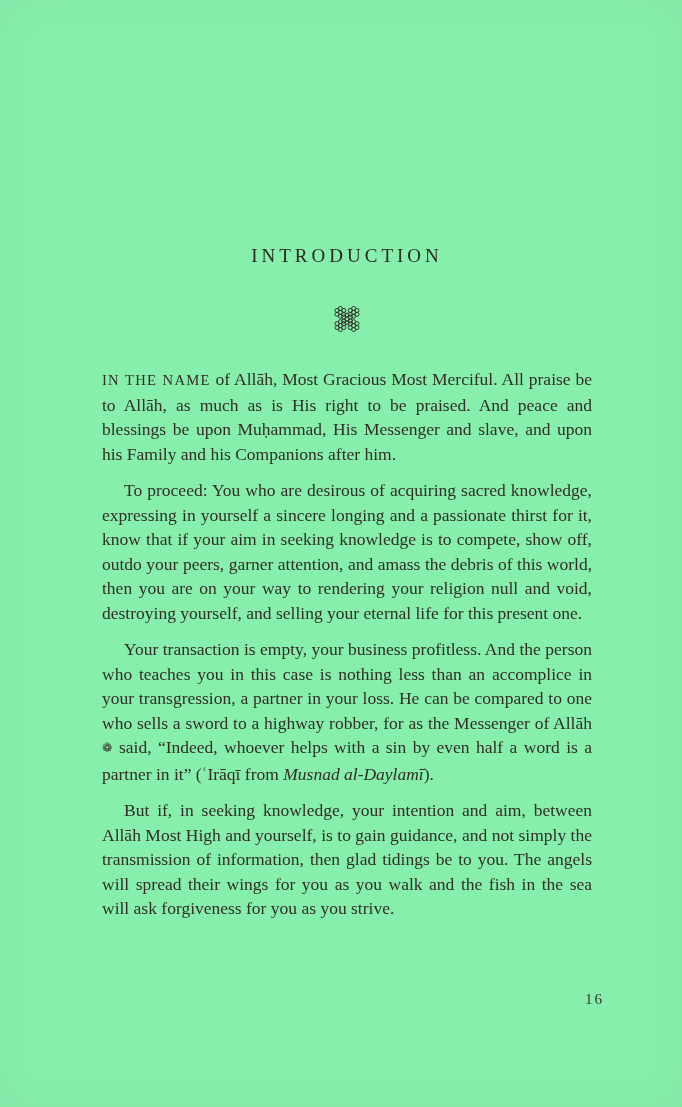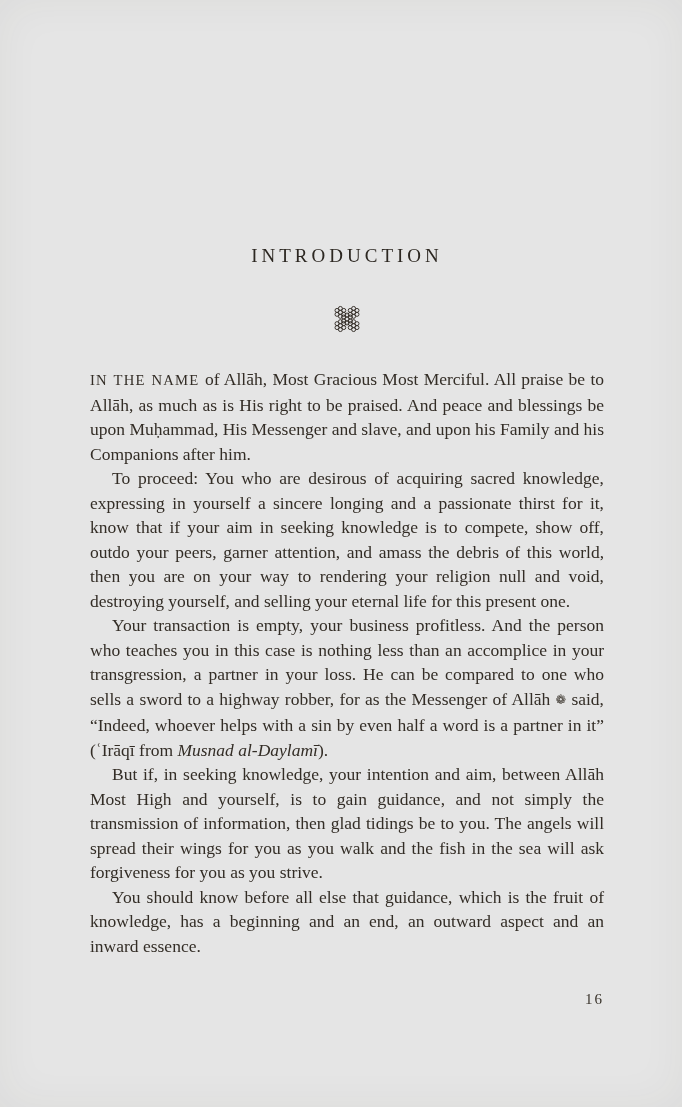--- a/index.html
+++ b/index.html
@@ -4,21 +4,21 @@
 <style>
   html, body {
     margin: 0;
     padding: 0;
     background: #ffffff;
   }
   .page {
     position: relative;
     width: 682px;
     height: 1107px;
-    background: #e5e5e5;
+    background: #86efac;
     box-shadow: inset 0 0 45px rgba(60,55,45,0.05);
     overflow: hidden;
     font-family: "Liberation Serif", serif;
     color: #332d26;
   }
   .column {
     position: absolute;
     left: 90px;
     top: 0;
     width: 514px;
@@ -39,21 +39,21 @@
     justify-content: center;
     align-items: center;
   }
   .body-text {
     margin-top: 31px;
     font-size: 17.5px;
     line-height: 24.5px;
     text-align: justify;
   }
   .body-p {
-    margin: 0;
+    margin: 12px;
     text-indent: 22px;
   }
   .body-p.noindent {
     text-indent: 0;
   }
   .smallcaps {
     font-size: 0.84em;
     letter-spacing: 1.2px;
   }
   .honorific {
@@ -144,21 +144,20 @@
     <div class="body-text">
 
       <p class="body-p noindent"><span class="smallcaps">IN THE NAME</span><span> of Allāh, Most Gracious Most Merciful. All praise be to Allāh, as much as is His right to be praised. And peace and blessings be upon Muḥammad, His Messenger and slave, and upon his Family and his Companions after him.</span></p>
 
       <p class="body-p"><span>To proceed: You who are desirous of acquiring sacred knowledge, expressing in yourself a sincere longing and a passionate thirst for it, know that if your aim in seeking knowledge is to compete, show off, outdo your peers, garner attention, and amass the debris of this world, then you are on your way to rendering your religion null and void, destroying yourself, and selling your eternal life for this present one.</span></p>
 
       <p class="body-p"><span>Your transaction is empty, your business profitless. And the person who teaches you in this case is nothing less than an accomplice in your transgression, a partner in your loss. He can be compared to one who sells a sword to a highway robber, for as the Messenger of Allāh </span><span class="honorific">❁</span><span> said, “Indeed, whoever helps with a sin by even half a word is a partner in it” (ʿIrāqī from </span><em class="work-title">Musnad al-Daylamī</em><span>).</span></p>
 
       <p class="body-p"><span>But if, in seeking knowledge, your intention and aim, between Allāh Most High and yourself, is to gain guidance, and not simply the transmission of information, then glad tidings be to you. The angels will spread their wings for you as you walk and the fish in the sea will ask forgiveness for you as you strive.</span></p>
 
-      <p class="body-p"><span>You should know before all else that guidance, which is the fruit of knowledge, has a beginning and an end, an outward aspect and an inward essence.</span></p>
 
     </div>
   </div>
 
   <div class="footer">
     <span class="page-number">16</span>
   </div>
 </div>
 
 </body></html>

